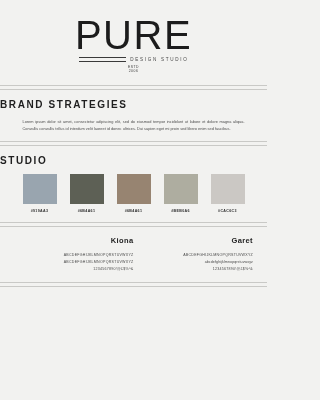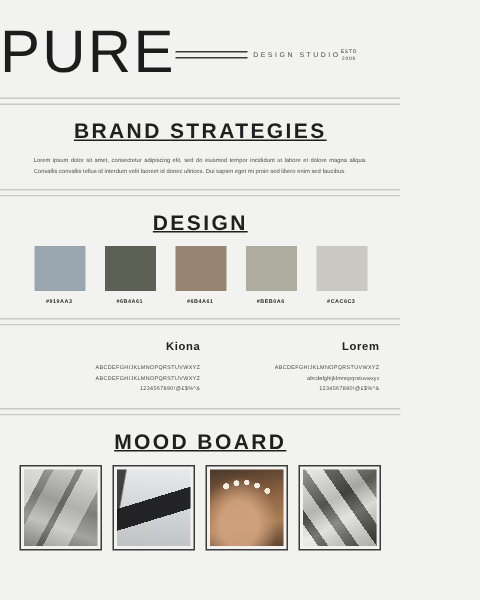--- a/index.html
+++ b/index.html
@@ -22,21 +22,21 @@
     background: #f2f2f0;
     display: flex;
     flex-direction: column;
   }
 
   
   .header {
     padding-top: 16px;
     padding-bottom: 11px;
     display: flex;
-    flex-direction: row;
+    flex-direction: column;
     align-items: center;
     background: #f2f2f0;
   }
   .logo-word {
     font-family: "Liberation Sans", sans-serif;
     font-size: 40px;
     line-height: 0.95;
     letter-spacing: 1.5px;
     font-weight: 400;
     color: #1c1c1c;
@@ -79,27 +79,26 @@
     background: transparent;
     flex: 0 0 auto;
   }
 
   
   .section {
     background: #f2f2f0;
     padding: 9px 0 9px;
   }
   .section-title {
-    text-align: center;
-    font-size: 14px;
+    text-align: left;
+    font-size: 10px;
     letter-spacing: 1.6px;
     font-weight: 700;
     color: #1f1f1f;
     margin: 0 0 8px;
-    text-decoration: underline;
   }
 
   
   .strategy-body {
     margin: 0 auto;
     width: 222px;
     font-size: 3.9px;
     line-height: 1.85;
     text-align: justify;
     color: #4d4d4d;
@@ -241,21 +240,21 @@
   <div class="divider"></div>
 
   <div class="section">
     <h2 class="section-title">BRAND STRATEGIES</h2>
     <p class="strategy-body">Lorem ipsum dolor sit amet, consectetur adipiscing elit, sed do eiusmod tempor incididunt ut labore et dolore magna aliqua. Convallis convallis tellus id interdum velit laoreet id donec ultrices. Dui sapien eget mi proin sed libero enim sed faucibus.</p>
   </div>
 
   <div class="divider"></div>
 
   <div class="section">
-    <h2 class="section-title">DESIGN</h2>
+    <h2 class="section-title">STUDIO</h2>
     <div class="swatch-row">
       <div class="swatch-cell">
         <div class="swatch-chip" style="background: rgb(153, 165, 175);"></div>
         <div class="swatch-hex">#919AA3</div>
       </div>
       <div class="swatch-cell">
         <div class="swatch-chip" style="background: rgb(93, 96, 85);"></div>
         <div class="swatch-hex">#6B4A61</div>
       </div>
       <div class="swatch-cell">
@@ -277,43 +276,26 @@
 
   <div class="section">
     <div class="font-cols">
       <div class="font-col">
         <div class="font-name">Kiona</div>
         <p class="font-specimen">ABCDEFGHIJKLMNOPQRSTUVWXYZ</p>
         <p class="font-specimen">ABCDEFGHIJKLMNOPQRSTUVWXYZ</p>
         <p class="font-specimen">1234567890!@£$%^&amp;</p>
       </div>
       <div class="font-col">
-        <div class="font-name">Lorem</div>
+        <div class="font-name">Garet</div>
         <p class="font-specimen">ABCDEFGHIJKLMNOPQRSTUVWXYZ</p>
         <p class="font-specimen lower">abcdefghijklmnopqrstuvwxyz</p>
         <p class="font-specimen">1234567890!@£$%^&amp;</p>
       </div>
     </div>
   </div>
 
   <div class="divider"></div>
 
-  <div class="section mood-section">
-    <h2 class="section-title">MOOD BOARD</h2>
-    <div class="mood-row">
-      <div class="mood-card">
-        <div class="mood-img mood-1"></div>
-      </div>
-      <div class="mood-card">
-        <div class="mood-img mood-2"></div>
-      </div>
-      <div class="mood-card">
-        <div class="mood-img mood-3"></div>
-      </div>
-      <div class="mood-card">
-        <div class="mood-img mood-4"></div>
-      </div>
-    </div>
-  </div>
 
   <div class="bottom-pad"></div>
 
 </div>
 
 </body></html>

